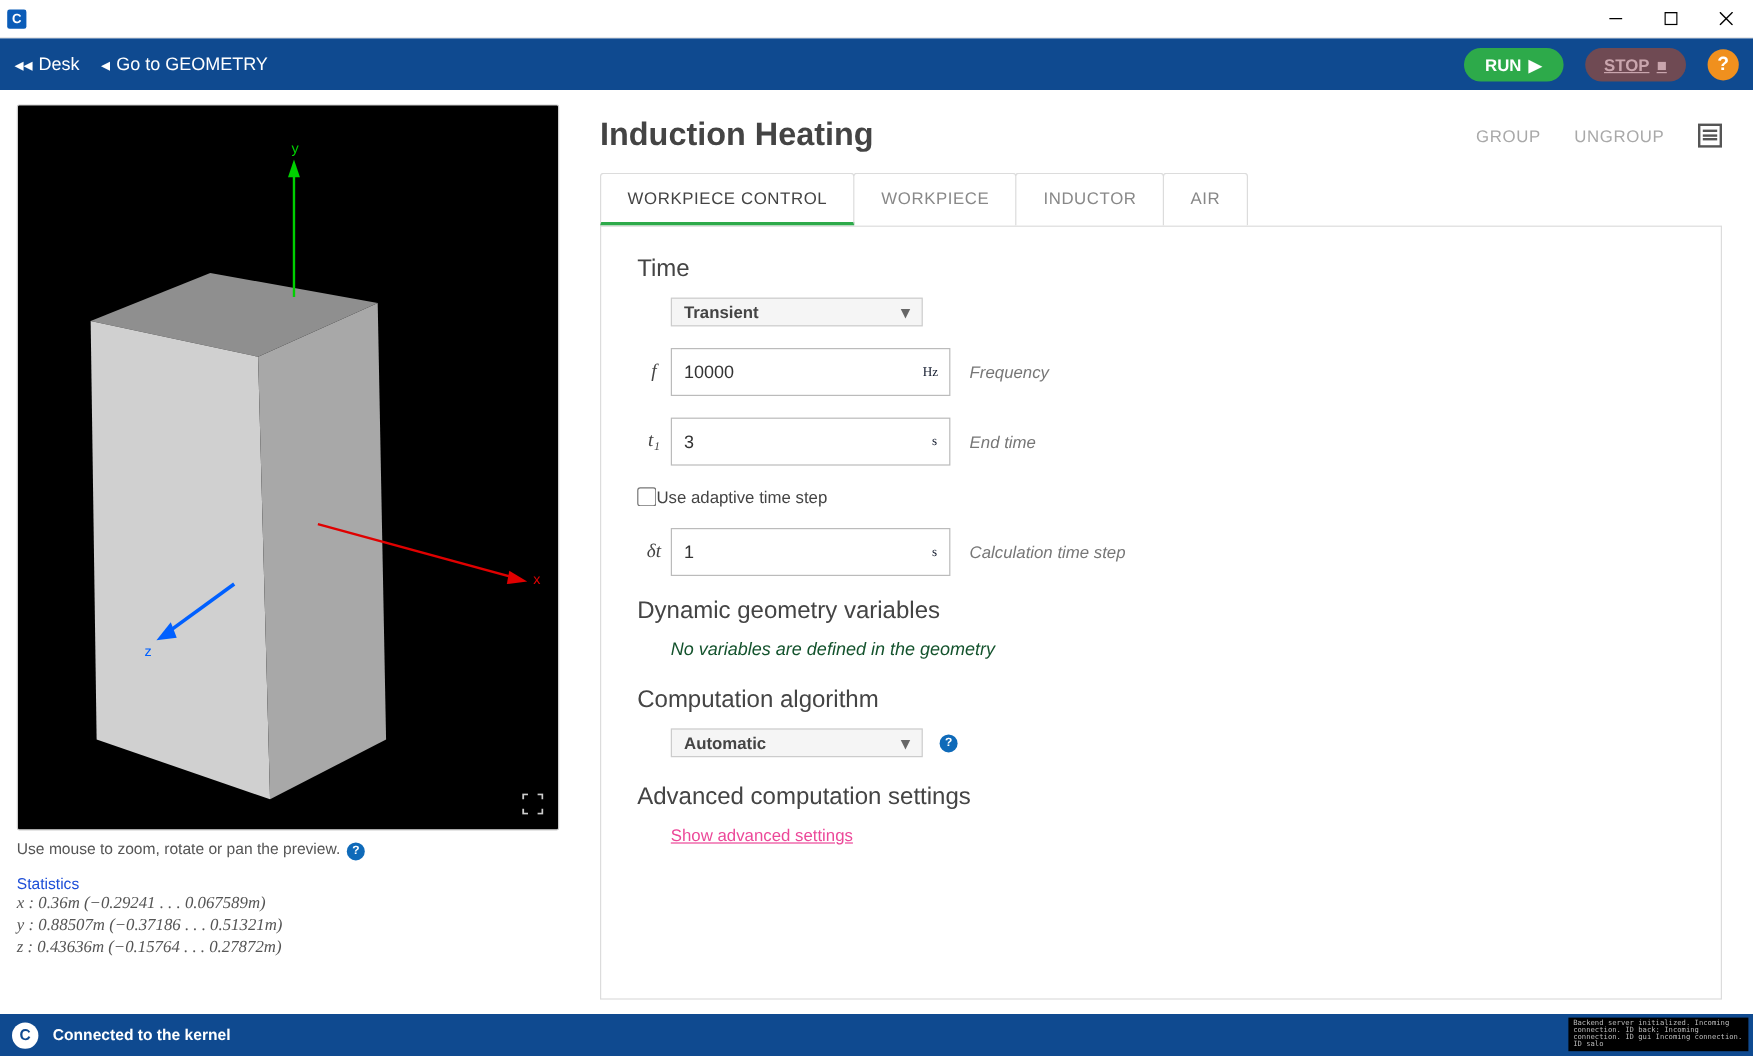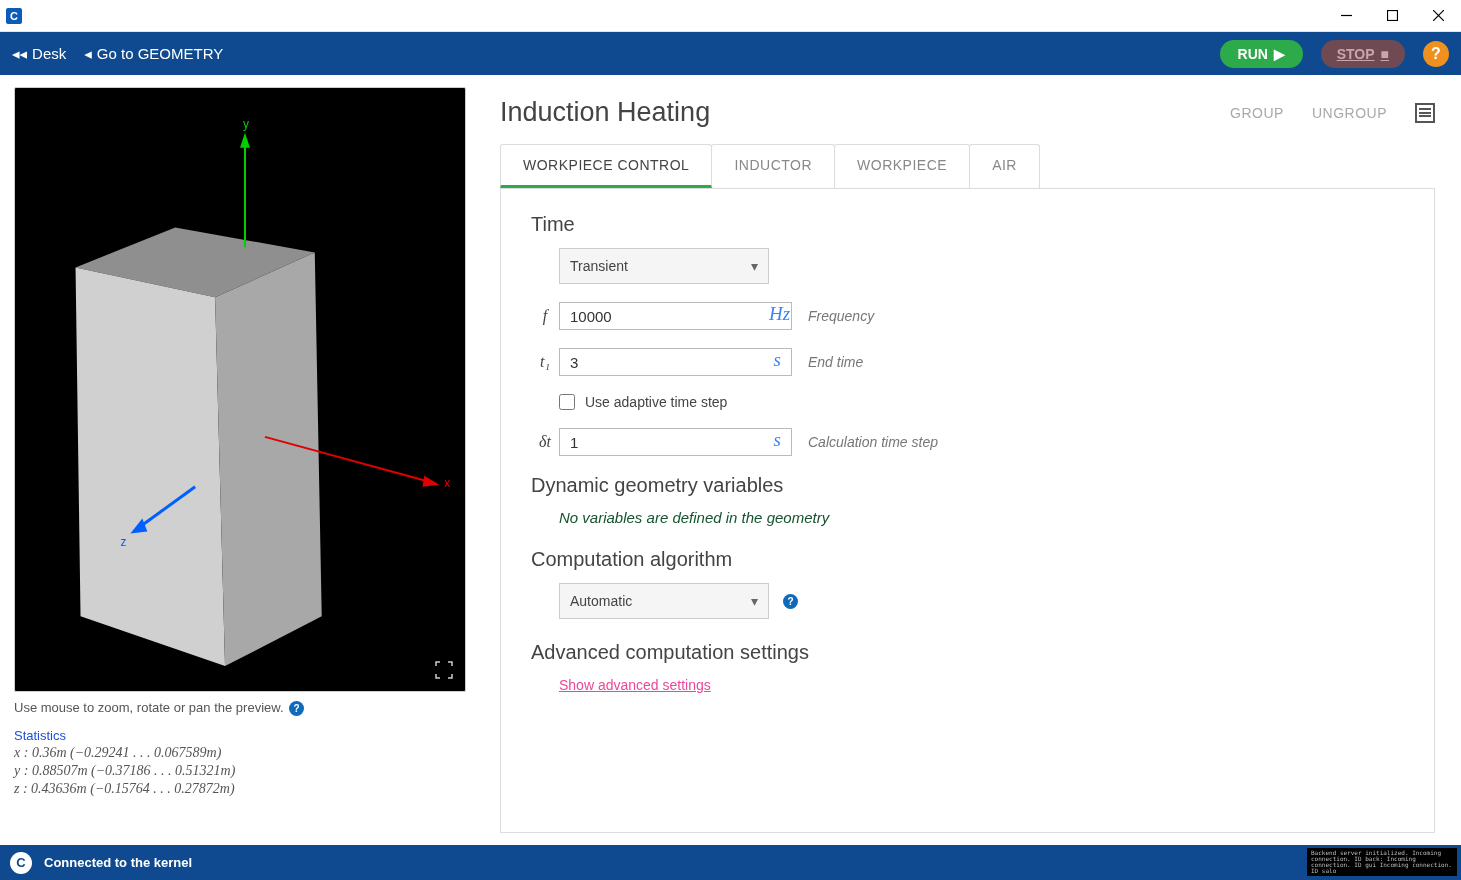--- a/index.html
+++ b/index.html
@@ -27,43 +27,43 @@
   .viewport { background:#000; height:605px; position:relative; border:1px solid #ccc; border-radius:2px; }
   .hint { color:#555; font-size:13px; margin-top:8px; }
   .hinticon { display:inline-flex; width:15px; height:15px; border-radius:50%; background:#0f6ab9; color:#fff; align-items:center; justify-content:center; font-size:10px; font-weight:bold; margin-left:2px; }
   .statshdr { font-size:13px; color:#1d4ed8; margin-top:12px; }
   .statsline { font-family: "Cambria Math", Georgia, serif; font-style: italic; font-size: 14px; color:#555; margin-top:2px; }
   .fullscreen-icon { position:absolute; right:12px; bottom:12px; width:18px; height:18px; }
 
   
   .rightpanel { flex:1; padding: 22px 26px 12px 20px; overflow-y:auto; display:flex; flex-direction:column; }
   .pagehead { display:flex; align-items:center; }
-  .pagehead h1 { font-size: 27px; font-weight:400; color:#444; }
+  .pagehead h1 { font-size: 27px; font-weight:700; color:#444; }
   .pagehead .pspacer { flex:1; }
   .groupbtn { color:#a9a9a9; font-size:14px; letter-spacing:0.5px; margin-right:28px; cursor:pointer; }
   .listicon { width:20px; height:20px; border:2px solid #555; display:flex; flex-direction:column; justify-content:space-evenly; padding:2px; cursor:pointer; }
   .listicon div { height:2px; background:#555; }
 
   .tabs { display:flex; margin-top:16px; }
   .tab { border:1px solid #dcdcdc; border-bottom:none; padding: 12px 22px; font-size:14px; letter-spacing:0.5px; color:#888; cursor:pointer; margin-right:-1px; border-radius:3px 3px 0 0; background:#fff; }
   .tab.active { color:#444; border-bottom:3px solid #2daa4a; position:relative; z-index:2; font-weight:500; }
 
   .content { border:1px solid #dcdcdc; padding: 24px 30px; flex:1; }
   .section-title { font-size:20px; color:#444; margin-bottom:12px; font-weight:400; }
-  .select { border:1px solid #ccc; background:#f5f5f5; height:36px; width:210px; padding:0 10px; display:flex; align-items:center; justify-content:space-between; cursor:pointer; font-size:14px; color:#444; margin-bottom:18px; }
+  .select { border:1px solid #ccc; background:#f5f5f5; height:24px; width:210px; padding:0 10px; display:flex; align-items:center; justify-content:space-between; cursor:pointer; font-size:14px; color:#444; margin-bottom:18px;font-weight:bold; }
   .select .chev { color:#666; }
 
   .fieldrow { display:flex; align-items:center; margin-bottom:18px; }
   .sym { width:28px; font-family:"Cambria Math",Georgia,serif; font-style:italic; font-size:16px; color:#444; text-align:center; }
-  .inputwrap { border:1px solid #bbb; display:flex; height:28px; width:233px; padding:0 10px; }
+  .inputwrap { border:1px solid #bbb; display:flex; align-items:center; height:40px; width:233px; padding:0 10px; }
   .inputwrap input { border:none; outline:none; flex:1; font-size:15px; color:#333; }
-  .unit { font-family:"Cambria Math",Georgia,serif; font-style:italic; font-size:19px; color:#3b82f6; }
+  .unit { font-family:"Cambria Math",Georgia,serif; font-size:11px; color:#0f172a; }
   .fieldlabel { margin-left:16px; font-style:italic; color:#777; font-size:14px; }
 
-  .chkrow { display:flex; align-items:flex-end; margin-bottom:18px; margin-left:28px; gap:10px; }
+  .chkrow { display:flex; align-items:flex-end; margin-bottom:18px; }
   .chkrow input { width:16px; height:16px; }
   .chkrow label { font-size:14px; color:#444; }
 
   .subtext { color:#14532d; font-style:italic; font-size:15px; margin-left:28px; margin-bottom:22px; }
   .algorow { display:flex; align-items:center; gap:12px; margin-bottom:22px; }
   .link { color:#ec4899; text-decoration:underline; font-size:14px; cursor:pointer; margin-left:28px; }
 
   
   .statusbar { height:35px; background:#0f4a90; color:#fff; display:flex; align-items:center; padding:0 10px; font-size:13px; position:relative; }
   .statusbar .sicon { width:22px; height:22px; border-radius:50%; background:#fff; color:#0f4a90; display:flex; align-items:center; justify-content:center; font-weight:bold; margin-right:12px; }
@@ -158,22 +158,22 @@
       <span class="groupbtn">UNGROUP</span>
       <div class="listicon">
           <div></div>
           <div></div>
           <div></div>
         </div>
     </div>
 
     <div class="tabs">
       <div class="tab active">WORKPIECE CONTROL</div>
+      <div class="tab">WORKPIECE</div>
       <div class="tab">INDUCTOR</div>
-      <div class="tab">WORKPIECE</div>
       <div class="tab">AIR</div>
     </div>
 
     <div class="content">
       
       <div class="section-title">Time</div>
       <div style="margin-left:28px;">
         <div class="select">
           <span>Transient</span>
           <span class="chev">▾</span>

